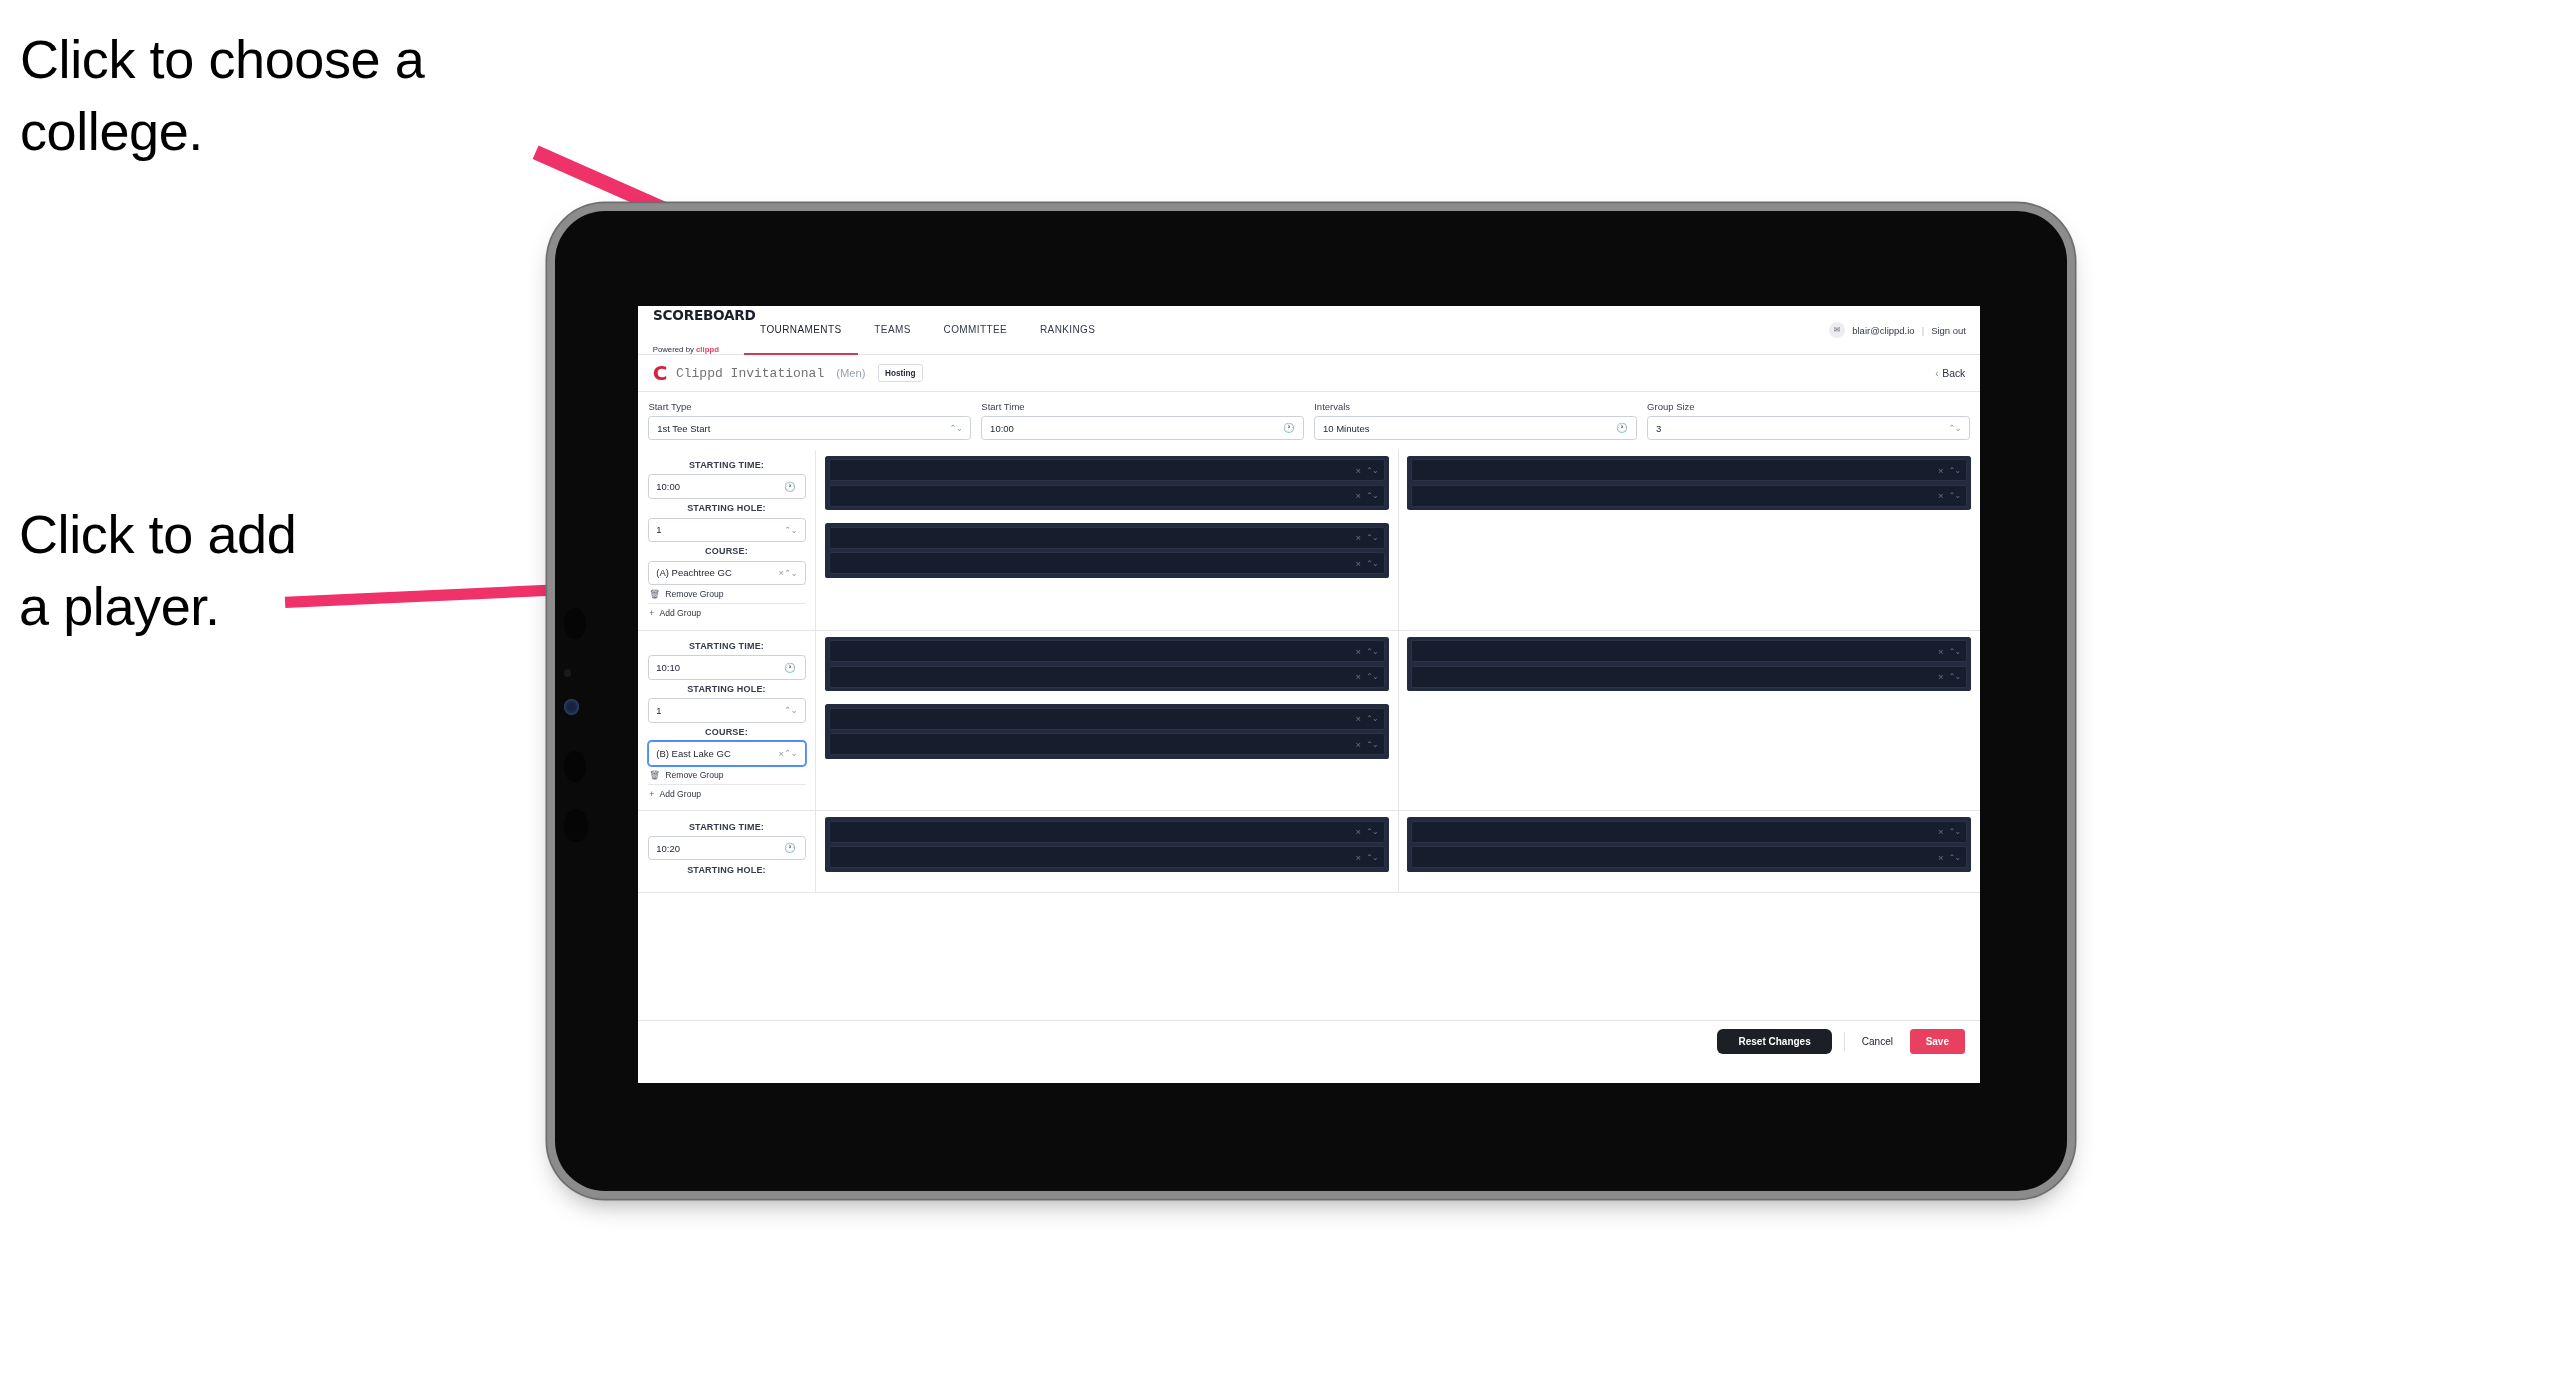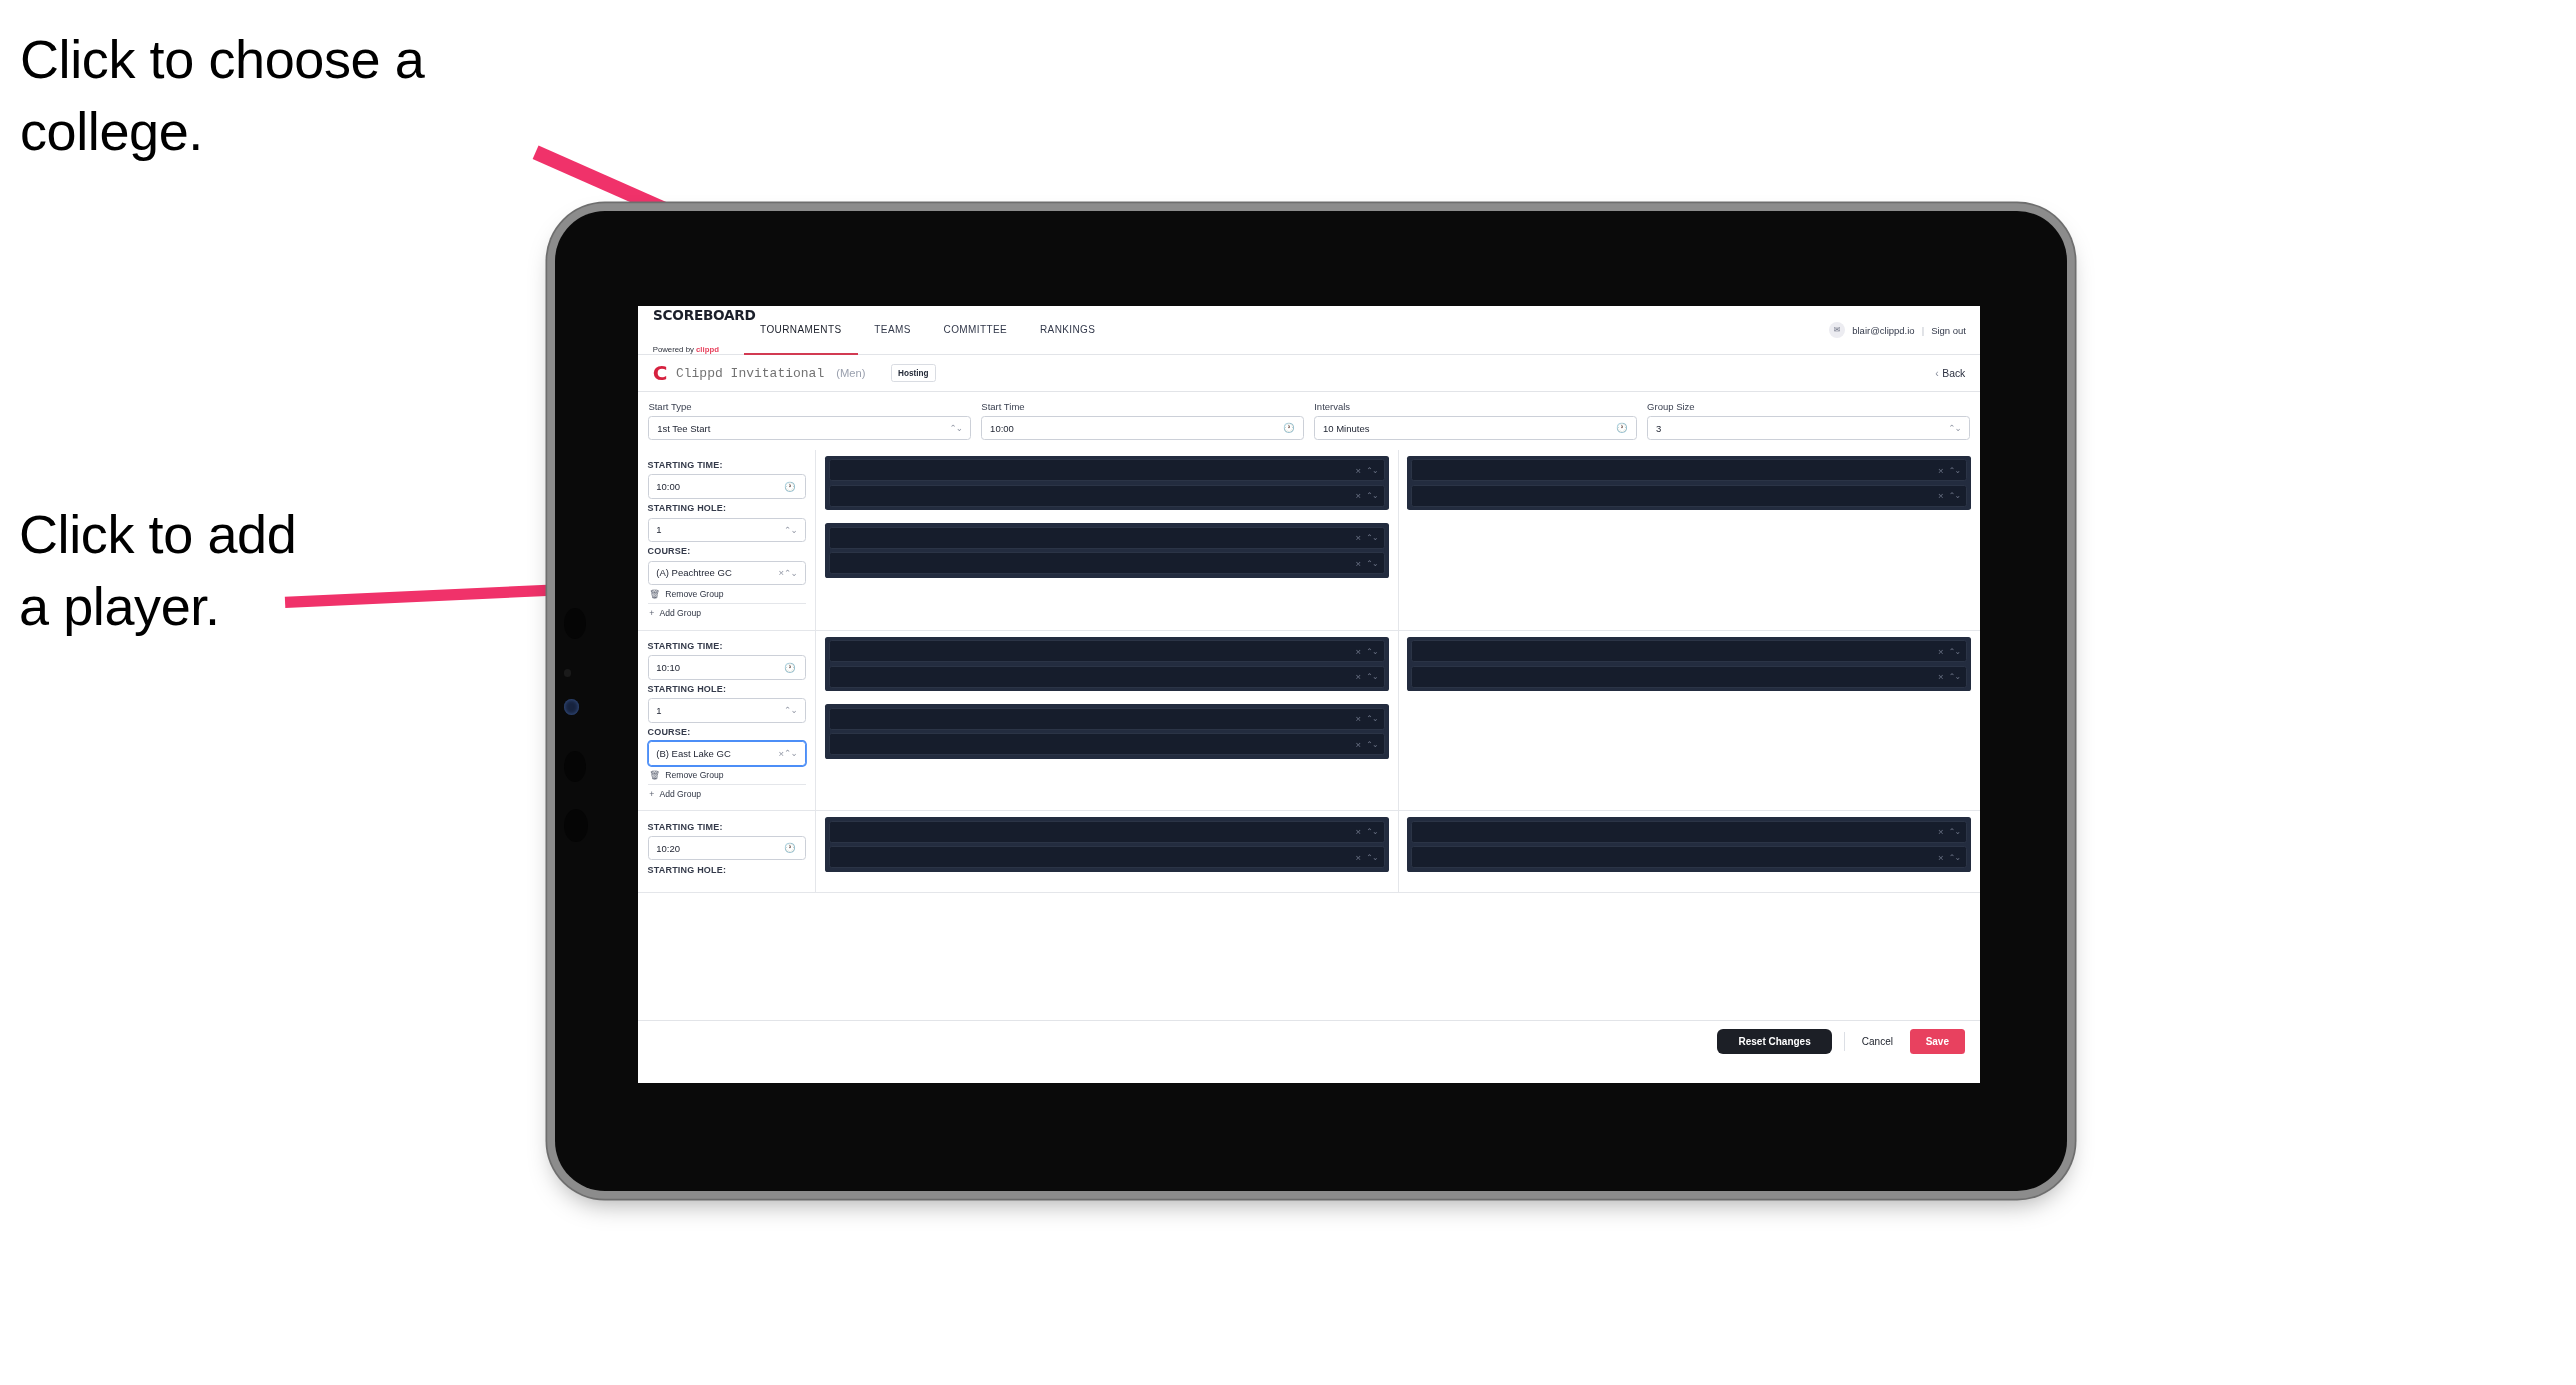--- a/index.html
+++ b/index.html
@@ -91,21 +91,21 @@
   }
   #logo-c{
     font-family:"DejaVu Sans", sans-serif;
     font-weight:700; font-size:20px; color:#d6213f; line-height:1;
   }
   #tourn-name{ font-size:13px; color:#737373;font-family:Liberation Mono, monospace; }
   #tourn-gender{ font-size:11.2px; color:#9aa0ae; margin-left:3.5px;}
   #hosting-badge{
     border:0.9px solid #d9dce2; border-radius:2.6px;
     font-size:8.2px; font-weight:700; padding:3.5px 6px; color:#242a38;
-    margin-left:17px;
+    margin-left:4px;
   }
   #back-btn{ margin-left:auto; font-size:10.4px; color:#2b3040; cursor:pointer; }
   #back-btn .chev{ color:#868c9b; margin-right:3.5px; }
 
   
   #settings{
     display:flex; padding:8.6px 10.4px 9.5px 10.4px; gap:10.4px;
     border-bottom:0;
   }
   .field{ flex:1; display:flex; flex-direction:column; gap:4.3px; }
@@ -133,21 +133,21 @@
   #tbody{
     height:570px; overflow:hidden; background:#fff;
     border-bottom:0.9px solid #e2e4e8;
   }
   .grp{ display:flex; border-bottom:0.9px solid #e4e6ea; }
   .grp-tee{
     width:178px; flex:none; border-right:0.9px solid #e4e6ea;
     padding:6px 9.5px 7.8px 9.5px; box-sizing:border-box;
   }
   .lbl{
-    text-align:left; font-size:9px; font-weight:700;
+    text-align:center; font-size:9px; font-weight:700;
     color:#343a4a; letter-spacing:0.2px; margin:4.3px 0 4.3px 0;
   }
   .grp-team{ flex:1; padding:6px 8.6px 7px 8.6px; box-sizing:border-box; }
   .grp-team.b1{ border-right:0.9px solid #e4e6ea; }
   .slotbox{
     background:#232c3f; border-radius:2.6px; padding:3.5px 4.3px;
     margin-bottom:13px;
   }
   .slot{
     background:#161d2c; border:0.9px solid #2b3purple; border:0.9px solid #2b3446;

